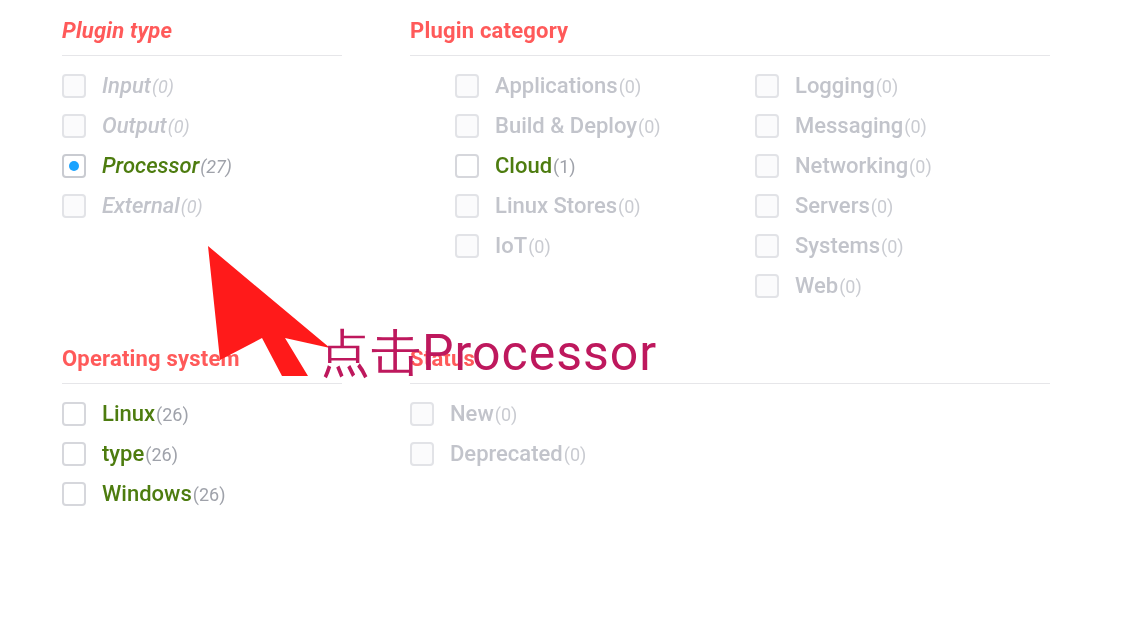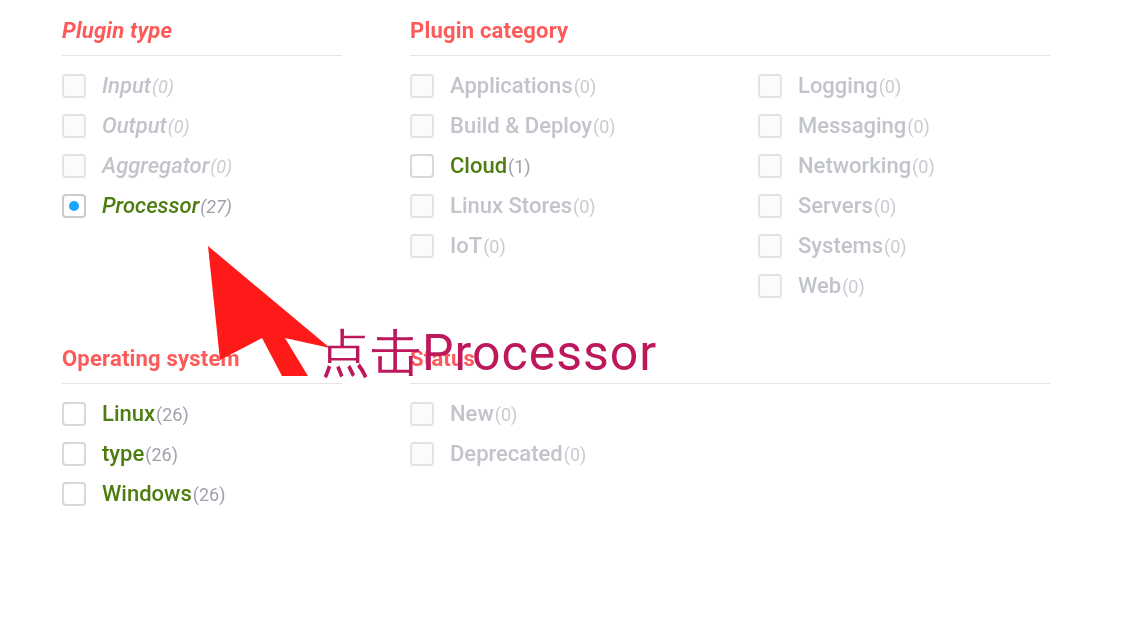--- a/index.html
+++ b/index.html
@@ -36,21 +36,21 @@
     background: #e6e6e9;
     margin-bottom: 18px;
   }
   .filter-list {
     display: flex;
     flex-direction: column;
     gap: 16px;
   }
   .filter-cols {
     display: flex;
-    gap: 48px;
+    justify-content: center;
   }
   .filter-item {
     display: flex;
     align-items: center;
     gap: 16px;
     line-height: 1;
   }
   .cb {
     width: 24px;
     height: 24px;
@@ -142,29 +142,29 @@
             <span class="label">Input</span><span class="count">(0)</span>
           </div>
         </div>
         <div class="filter-item">
           <div class="cb"></div>
           <div>
             <span class="label">Output</span><span class="count">(0)</span>
           </div>
         </div>
         <div class="filter-item">
-          <div class="cb"></div>
-          <div>
-            <span class="label">Aggregator</span><span class="count">(0)</span>
-          </div>
-        </div>
-        <div class="filter-item">
           <div class="cb checked"></div>
           <div>
             <span class="label enabled">Processor</span><span class="count enabled">(27)</span>
+          </div>
+        </div>
+        <div class="filter-item">
+          <div class="cb"></div>
+          <div>
+            <span class="label">External</span><span class="count">(0)</span>
           </div>
         </div>
       </div>
     </div>
 
     <div class="section col-category">
       <div class="section-heading">Plugin category</div>
       <div class="heading-rule" style="width:640px;"></div>
       <div class="filter-cols">
         <div class="filter-list cat-col">

